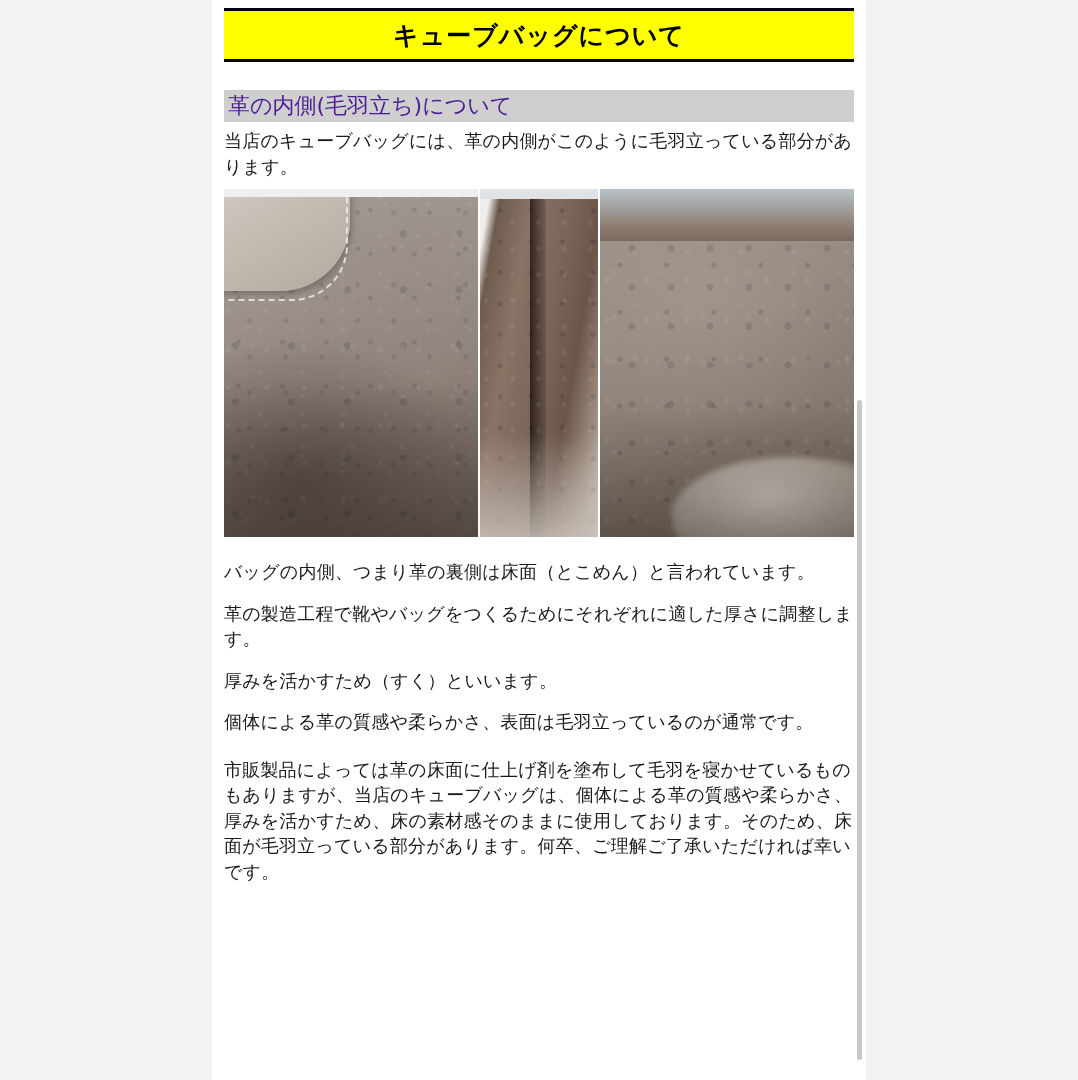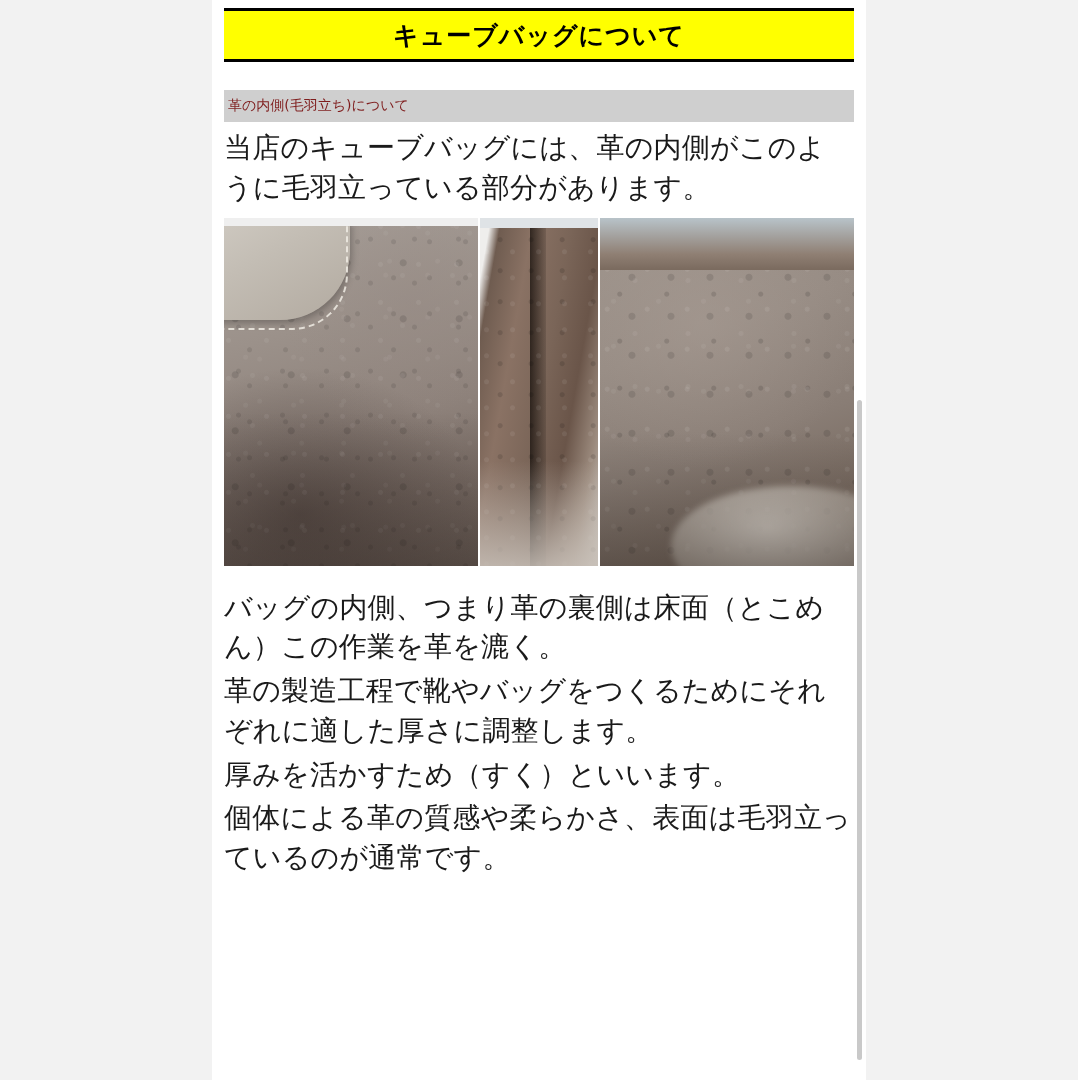--- a/index.html
+++ b/index.html
@@ -58,35 +58,35 @@
   .section-header {
     margin: 28px 12px 0 12px;
     background: #cfcfcf;
     height: 32px;
     display: flex;
     align-items: center;
     padding-left: 4px;
   }
   .section-header .sh-text {
     font-family: "DejaVu Sans", sans-serif;
-    font-size: 14px;
-    color: #7f1d1d;
+    font-size: 22px;
+    color: #4c1d95;
     white-space: nowrap;
   }
 
   
   .para {
     margin: 6px 12px 0 12px;
     font-family: "DejaVu Sans", sans-serif;
-    font-size: 28px;
+    font-size: 18px;
     line-height: 1.42;
     color: #1a1a1a;
     letter-spacing: 0.2px;
   }
-  .para.tight { margin-top: 4px; }
+  .para.tight { margin-top: 16px; }
   .para.block { margin-top: 22px; }
 
   
   .photo-strip {
     margin: 10px 12px 0 12px;
     height: 348px;
     display: flex;
     gap: 2px;
     overflow: hidden;
   }
@@ -262,25 +262,26 @@
         <div class="photo p3">
           <div class="p3-bg"></div>
           <div class="p3-grain"></div>
           <div class="p3-strip"></div>
           <div class="p3-blob"></div>
           <div class="p3-shadow"></div>
         </div>
 
       </div>
 
-      <p class="para block">バッグの内側、つまり革の裏側は床面（とこめん）この作業を革を漉く。</p>
+      <p class="para block">バッグの内側、つまり革の裏側は床面（とこめん）と言われています。</p>
       <p class="para tight">革の製造工程で靴やバッグをつくるためにそれぞれに適した厚さに調整します。</p>
       <p class="para tight">厚みを活かすため（すく）といいます。</p>
       <p class="para tight">個体による革の質感や柔らかさ、表面は毛羽立っているのが通常です。</p>
 
+      <p class="para block">市販製品によっては革の床面に仕上げ剤を塗布して毛羽を寝かせているものもありますが、当店のキューブバッグは、個体による革の質感や柔らかさ、厚みを活かすため、床の素材感そのままに使用しております。そのため、床面が毛羽立っている部分があります。何卒、ご理解ご了承いただければ幸いです。</p>
 
     </div>
 
     <div class="scrollbar-track">
       <div class="scrollbar-thumb"></div>
     </div>
   </div>
 </div>
 
 </body></html>

